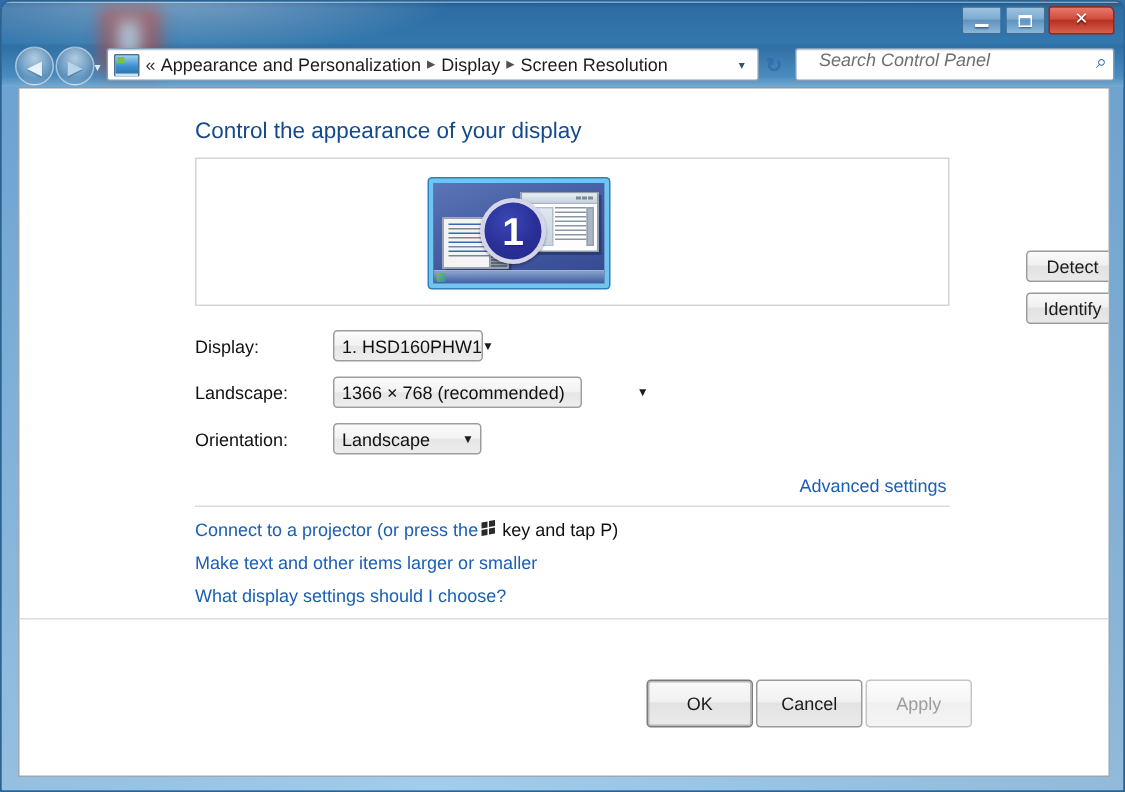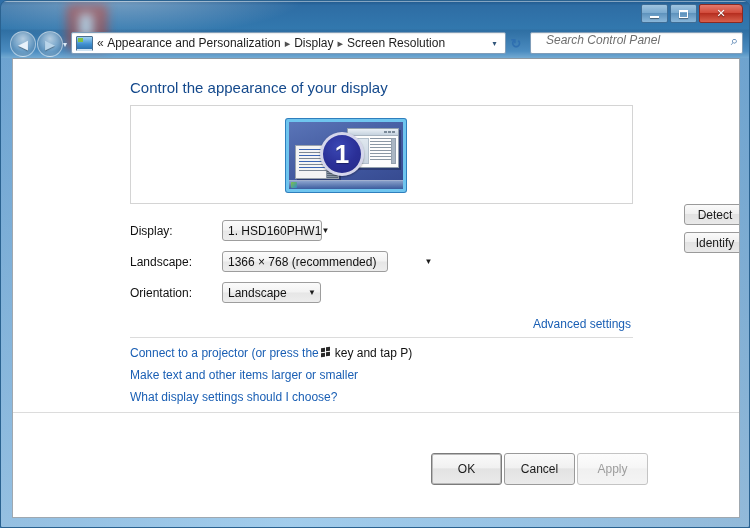--- a/index.html
+++ b/index.html
@@ -341,21 +341,20 @@
     position:absolute;
     width: 62px; height: 21px;
     box-sizing: border-box;
     border: 1px solid #9a9a9a;
     border-radius: 3px;
     background: linear-gradient(180deg,#fafafa 0%, #f0f0f0 45%, #e2e2e2 50%, #e9e9e9 100%);
     font-size: 12px;
     color: #1b1b1b;
     display:flex; align-items:center; justify-content:center;
     font-family: "Liberation Sans", sans-serif;
-    margin-top: 37px;
   }
   #btn-detect { left: 553px; top: 61px; }
   #btn-identify { left: 553px; top: 89px; }
 
   
   .form-label {
     position:absolute;
     left: 117px;
     font-size: 12px;
     color:#111;

